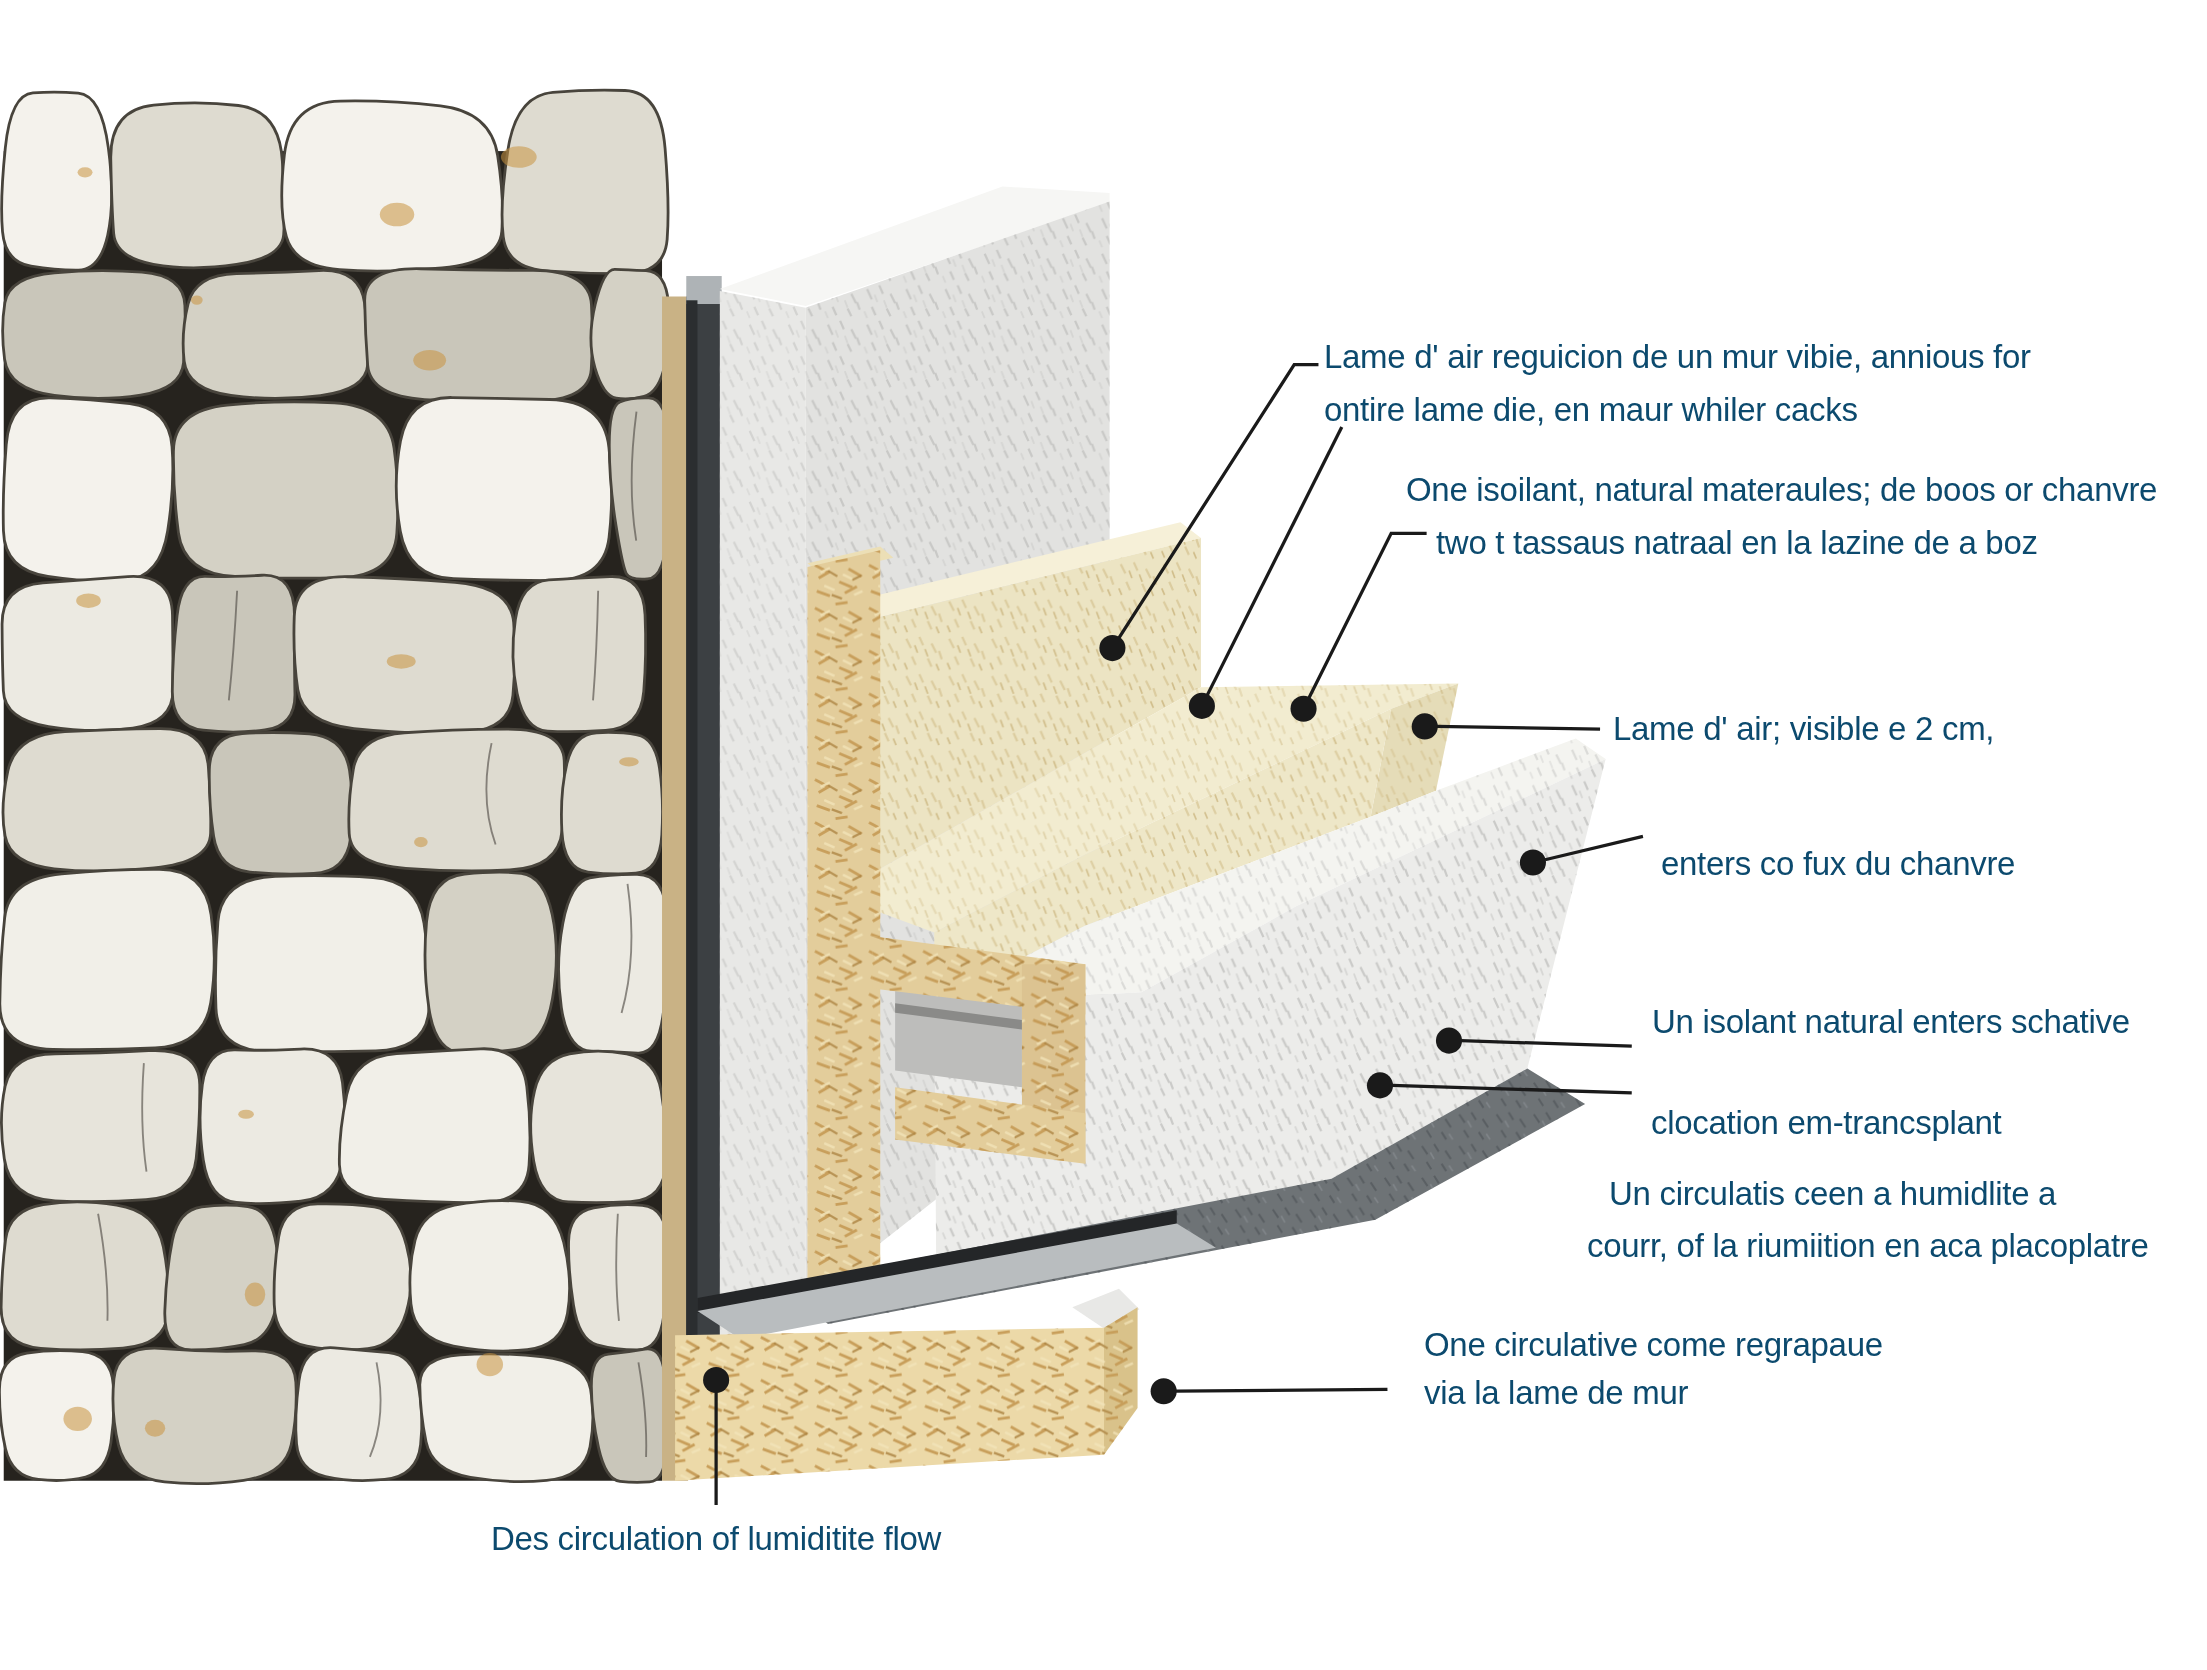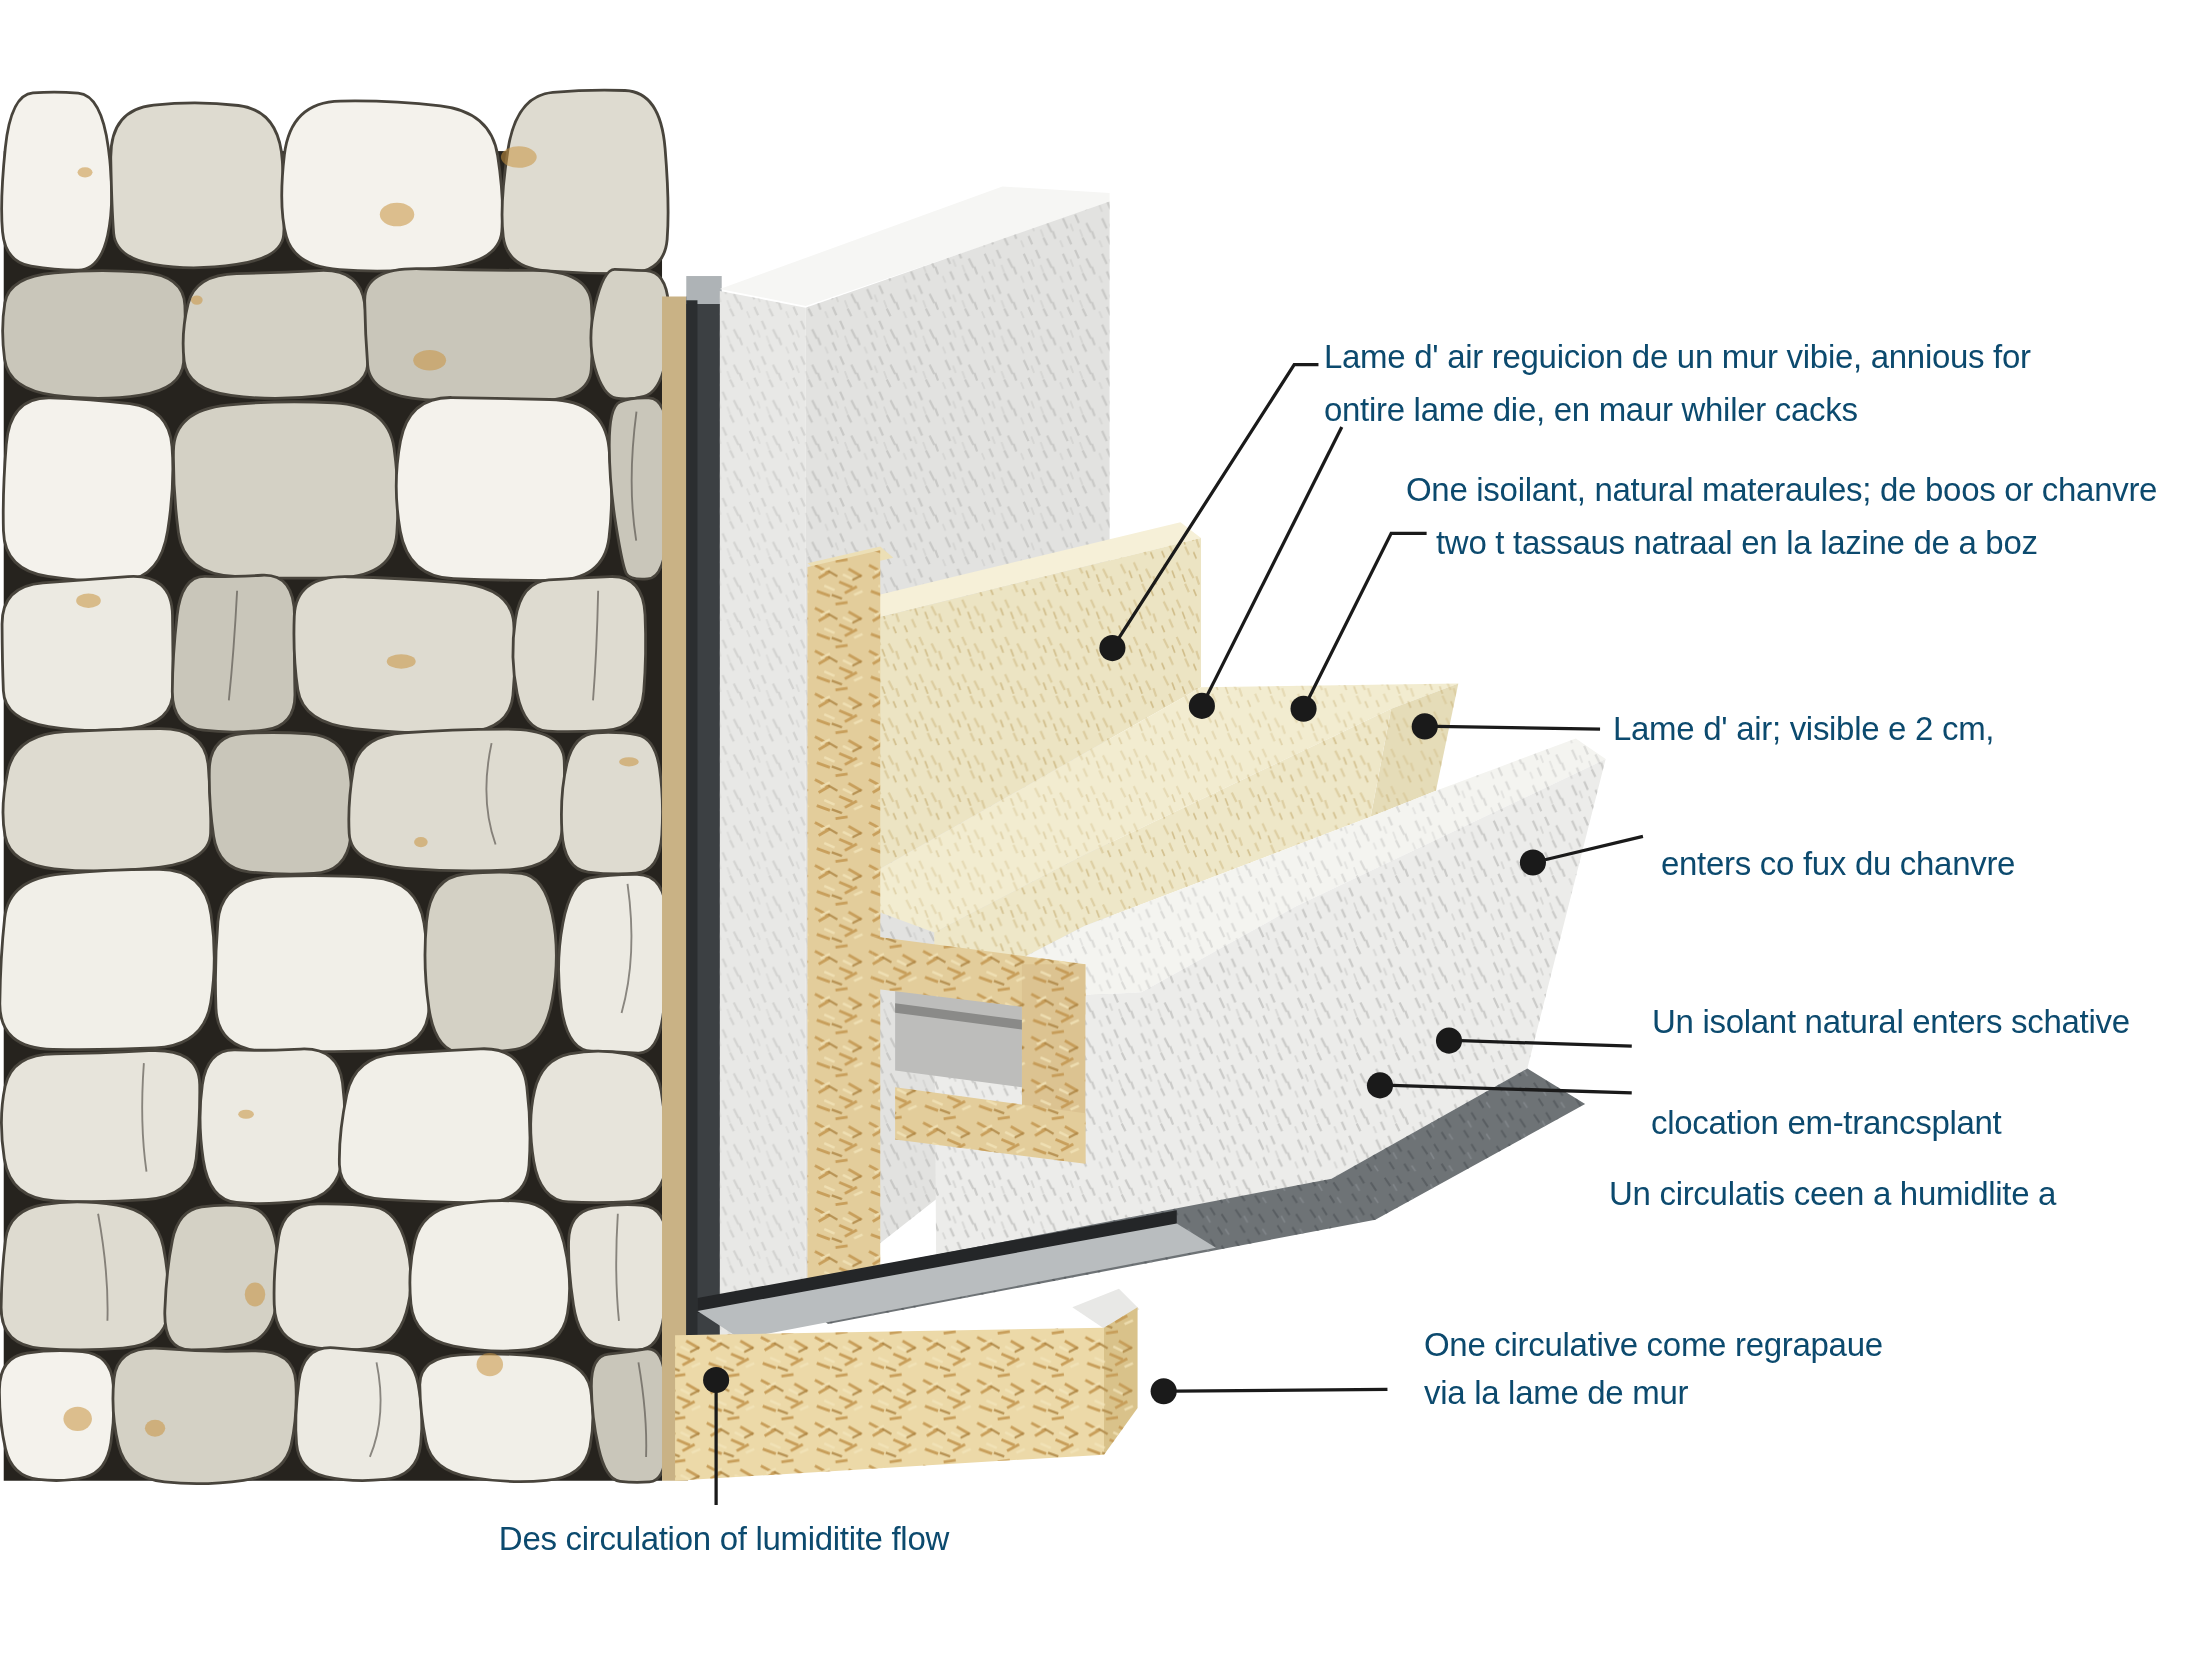--- a/index.html
+++ b/index.html
@@ -12,21 +12,21 @@
   }
   .stage svg.scene{position:absolute;left:0;top:0;}
   .ann{
     position:absolute;
     font-size:33px;
     line-height:41px;
     color:#0c4a6e;
     letter-spacing:-0.3px;
     white-space:nowrap;
   }
-  .ann-center{white-space:normal;text-align:right;line-height:54px;}
+  .ann-center{white-space:normal;text-align:center;line-height:54px;}
 </style>
 </head>
 <body>
 
 <div class="stage">
 
   <svg class="scene" width="2208" height="1671" viewBox="0 0 2368 1792">
     <defs>
       <pattern id="pGray" width="42" height="38" patternUnits="userSpaceOnUse">
         <path d="M6,6 l5,11 M19,2 l4,9 M31,11 l5,10 M11,25 l4,9 M27,27 l4,8 M37,20 l3,8" stroke="#c2c2c0" stroke-width="2.4" fill="none"></path>
@@ -218,20 +218,21 @@
   <div class="ann" style="left:1406px;top:469px">One isoilant, natural materaules; de boos or chanvre</div>
 
   <div class="ann" style="left:1613px;top:708px">Lame d' air; visible e 2 cm,</div>
 
   <div class="ann" style="left:1661px;top:843px">enters co fux du chanvre</div>
 
   <div class="ann" style="left:1652px;top:1001px">Un isolant natural enters schative</div>
   <div class="ann" style="left:1651px;top:1102px">clocation em-trancsplant</div>
 
   <div class="ann" style="left:1609px;top:1173px">Un circulatis ceen a humidlite a</div>
+  <div class="ann" style="left:1587px;top:1225px">courr, of la riumiition en aca placoplatre</div>
 
   <div class="ann" style="left:1424px;top:1324px">One circulative come regrapaue</div>
   <div class="ann" style="left:1424px;top:1372px">via la lame de mur</div>
 
   <div class="ann ann-center" style="left:483px;top:1512px;width:466px">
     <div>Des circulation of lumiditite flow</div>
   </div>
 </div>
 
 

